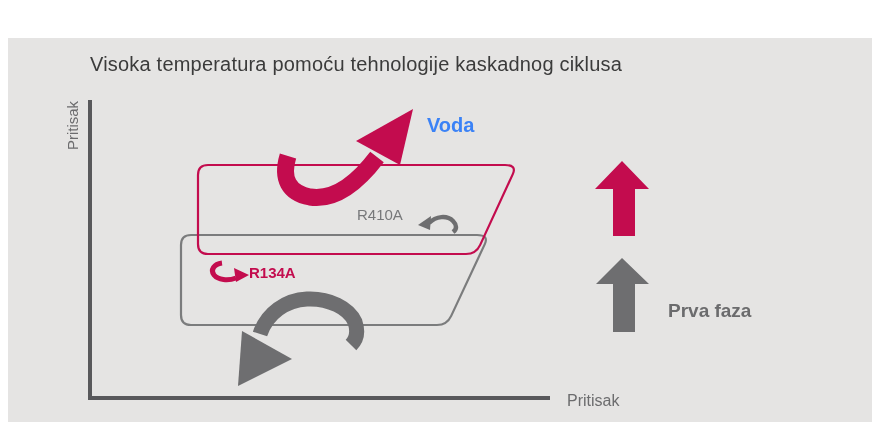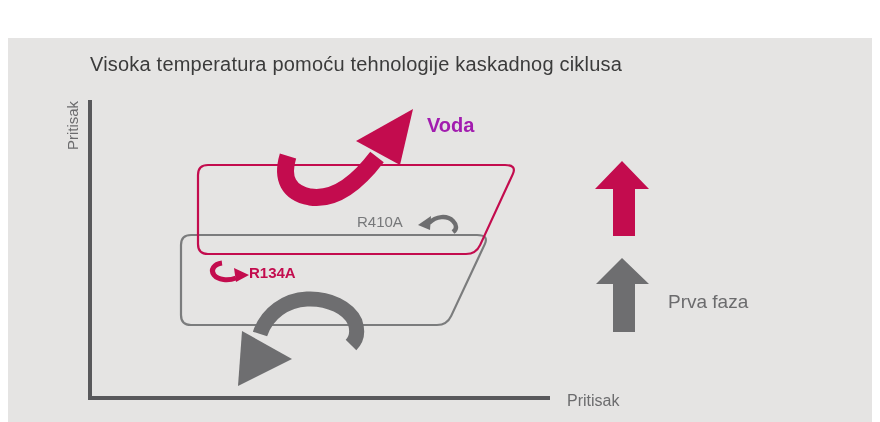--- a/index.html
+++ b/index.html
@@ -5,26 +5,26 @@
   html,body{margin:0;padding:0;background:#ffffff;}
   .page{position:relative;width:880px;height:422px;background:#ffffff;overflow:hidden;
         font-family:"Liberation Sans", sans-serif;margin-top:32px;}
   .panel{position:absolute;left:8px;top:6px;width:864px;height:403px;background:#E5E4E3;}
   svg.layer{position:absolute;left:0;top:0;}
   .txt{position:absolute;white-space:nowrap;}
   .title{left:90px;top:21px;font-size:20px;color:#3B3B3B;letter-spacing:0.2px;}
   .ylabel{left:44px;top:85px;width:56px;text-align:center;font-size:15px;color:#6C6C6E;
           transform:rotate(-90deg);}
   .xlabel{left:567px;top:360px;font-size:16px;color:#6C6C6E;}
-  .voda{left:427px;top:82px;font-size:20px;font-weight:700;color:#a21caf;}
-  .r410a{left:357px;top:181px;font-size:15px;color:#77787A;}
+  .voda{left:427px;top:82px;font-size:20px;font-weight:700;color:#3b82f6;}
+  .r410a{left:357px;top:174px;font-size:15px;color:#77787A;}
   .r134a{left:249px;top:232px;font-size:15px;font-weight:700;color:#C30C4E;text-align:center;}
   .vazduh{left:163px;top:325px;font-size:20px;color:#6B6B6D;}
   .legend2{left:668px;top:162px;font-size:19px;font-weight:700;color:#C30C4E;}
-  .legend1{left:668px;top:259px;font-size:19px;font-weight:400;color:#6B6B6D;}
+  .legend1{left:668px;top:268px;font-size:19px;font-weight:700;color:#6B6B6D;}
 </style>
 </head>
 <body>
 
 <div class="page">
 
   <div class="panel"></div>
 
   <svg class="layer" width="880" height="422" viewBox="0 0 880 422">
 

